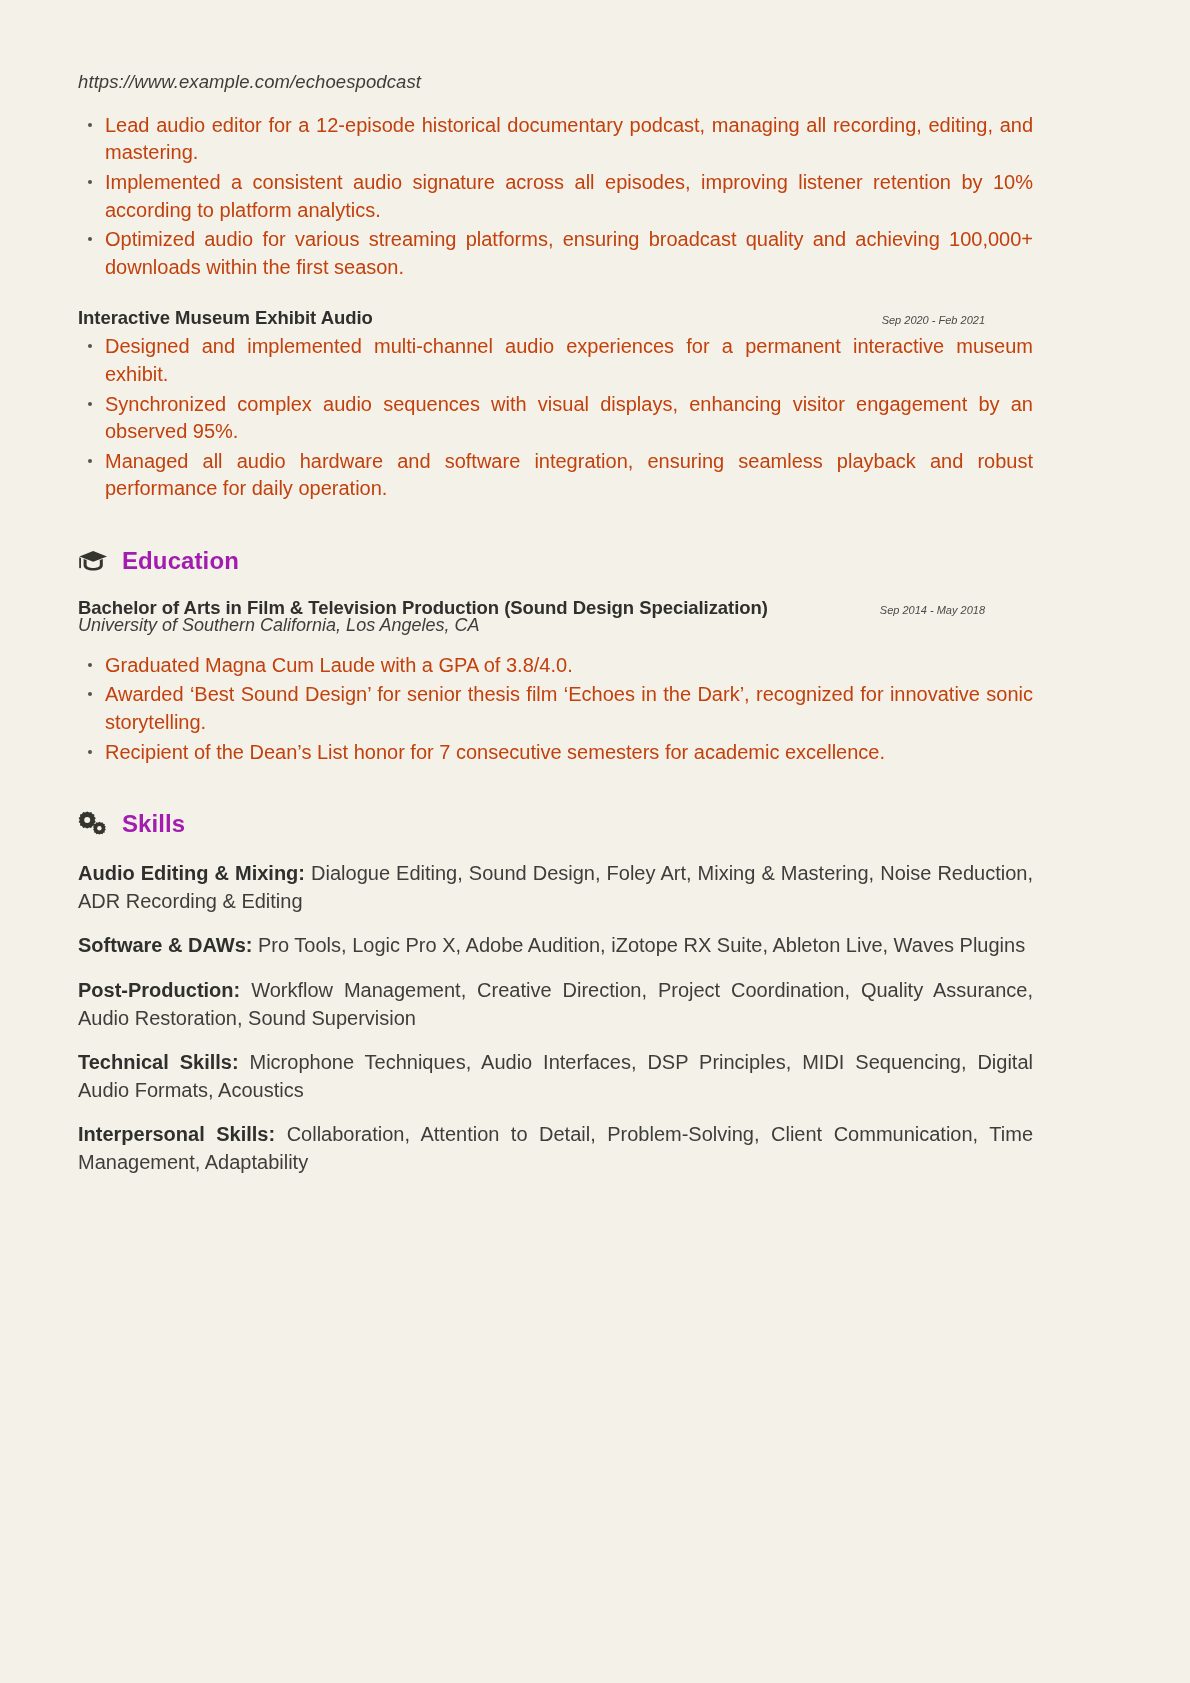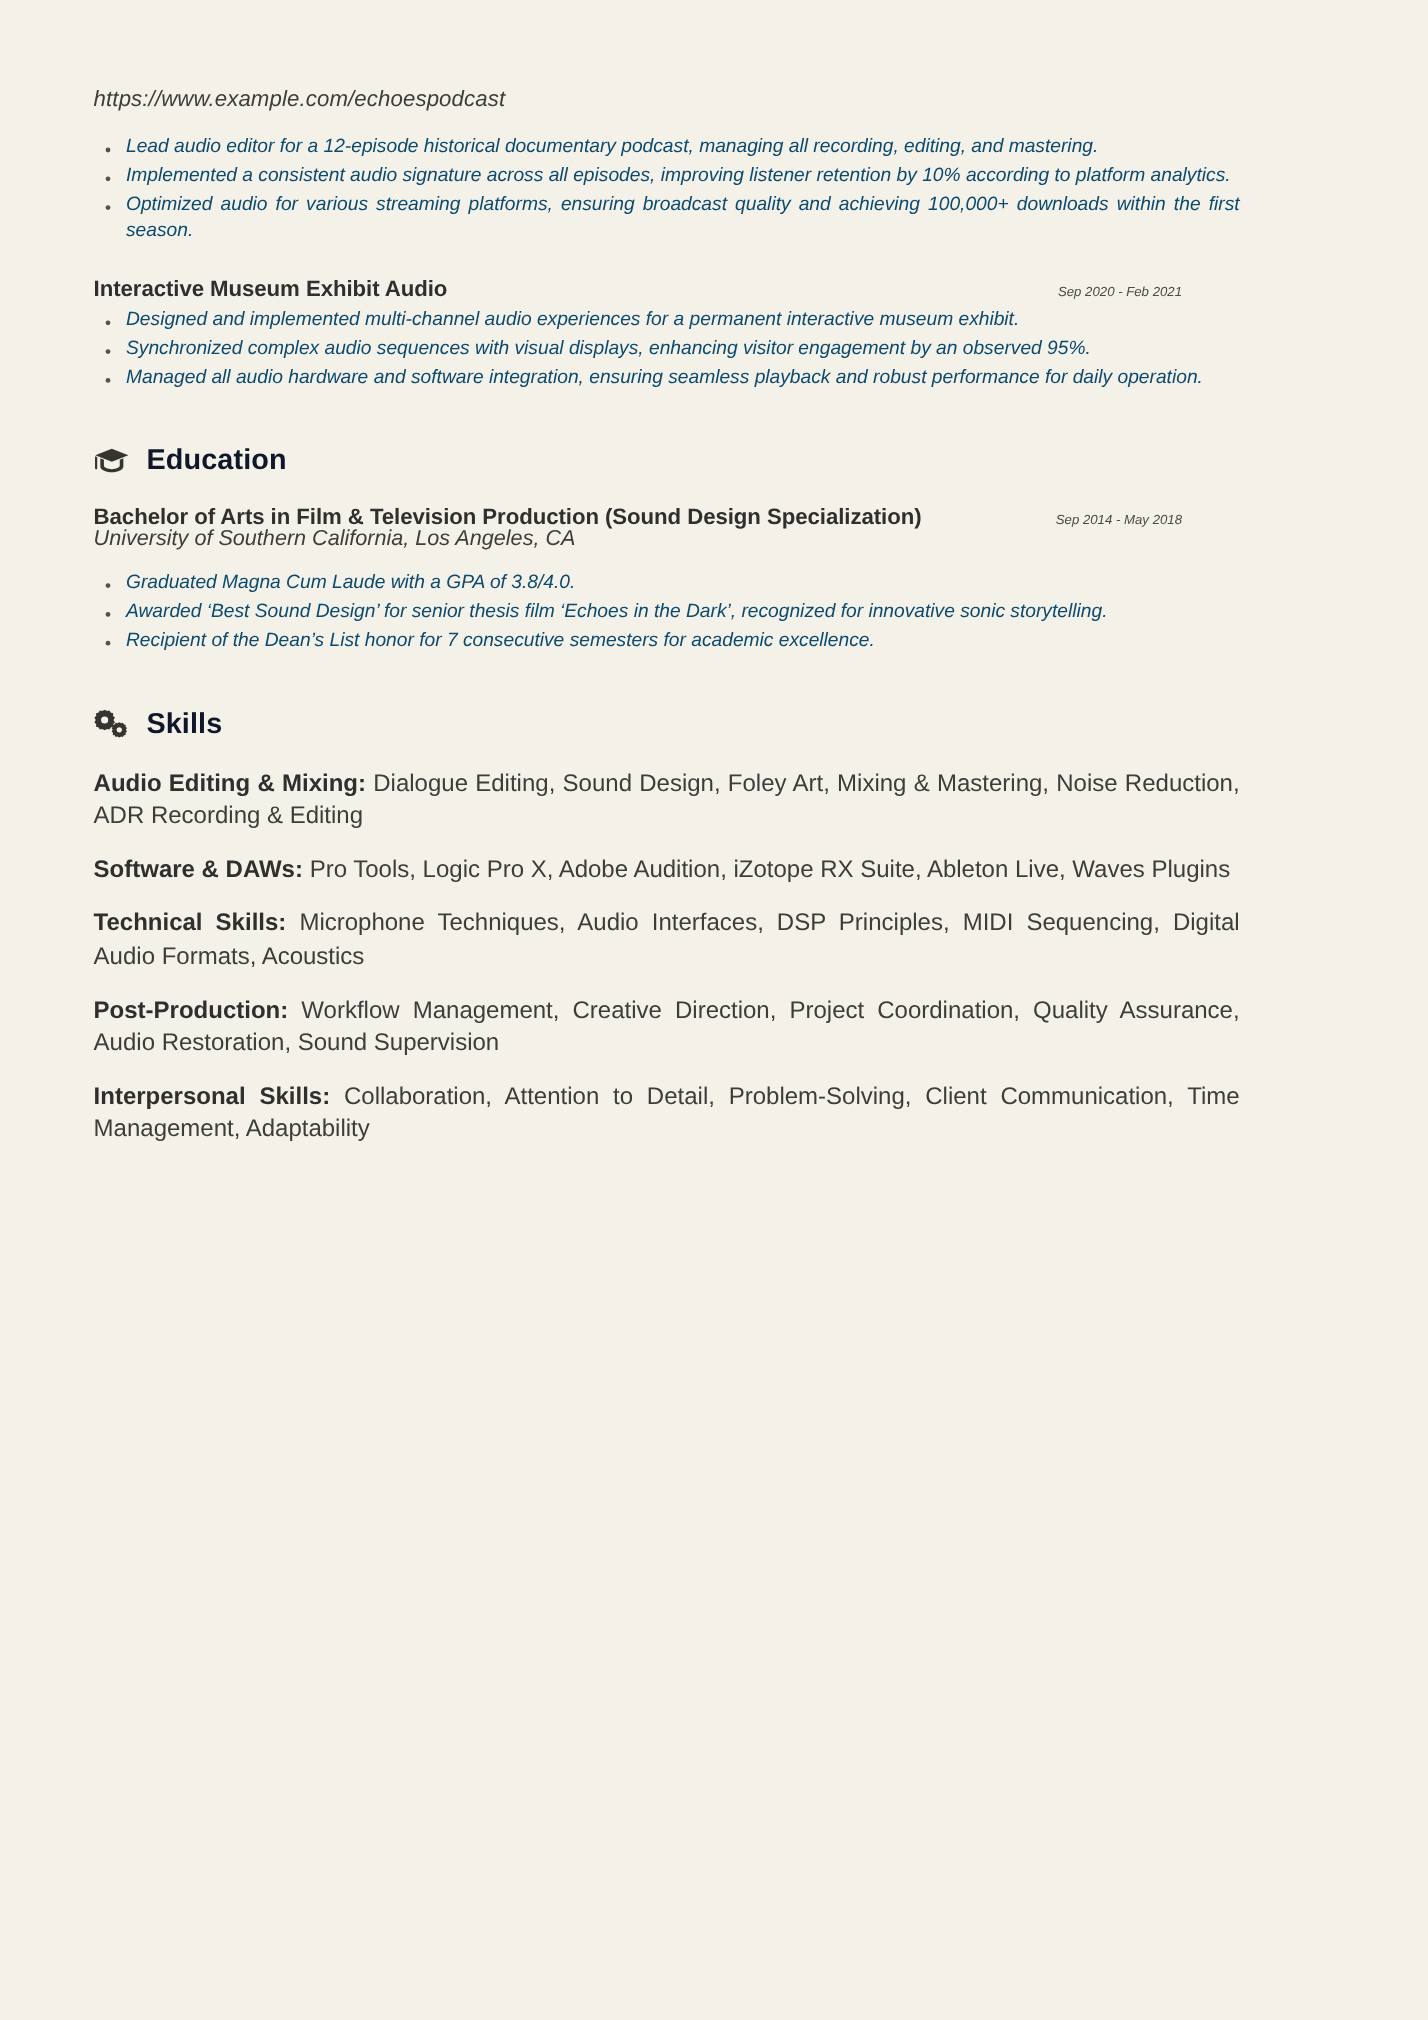--- a/index.html
+++ b/index.html
@@ -39,27 +39,26 @@
 
   ul.bullets {
     list-style: none;
     margin: 0;
     padding: 0;
   }
   ul.bullets li {
     position: relative;
     padding-left: 27px;
     margin: 0 0 2px 0;
-    font-size: 16px;
+    font-size: 20px;
     line-height: 1.38;
     text-align: justify;
     hyphens: auto;
     -webkit-hyphens: auto;
-    color: #0c4a6e;
-    font-style: italic;
+    color: #c2410c;
   }
   ul.bullets li::before {
     content: "";
     position: absolute;
     left: 10px;
     top: 11px;
     width: 4px;
     height: 4px;
     border-radius: 50%;
     background: #55524c;
@@ -96,21 +95,21 @@
   
   .section-head {
     display: flex;
     align-items: center;
     gap: 14px;
     margin: 44px 0 22px 0;
   }
   .section-title {
     font-size: 24px;
     font-weight: bold;
-    color: #0f172a;
+    color: #a21caf;
     letter-spacing: 0.1px;
   }
   .section-icon {
     width: 30px;
     height: 28px;
     display: flex;
     align-items: center;
     justify-content: flex-start;
     color: #35352f;
     flex: 0 0 auto;
@@ -208,27 +207,27 @@
     <div>
       <p class="skill-line">
         <span class="skill-cat">Audio Editing &amp; Mixing:</span>
         <span>Dialogue Editing, Sound Design, Foley Art, Mixing &amp; Mastering, Noise Reduction, ADR Recording &amp; Editing</span>
       </p>
       <p class="skill-line">
         <span class="skill-cat">Software &amp; DAWs:</span>
         <span>Pro Tools, Logic Pro X, Adobe Audition, iZotope RX Suite, Ableton Live, Waves Plugins</span>
       </p>
       <p class="skill-line">
+        <span class="skill-cat">Post-Production:</span>
+        <span>Workflow Management, Creative Direction, Project Coordination, Quality Assurance, Audio Restoration, Sound Supervision</span>
+      </p>
+      <p class="skill-line">
         <span class="skill-cat">Technical Skills:</span>
         <span>Microphone Techniques, Audio Interfaces, DSP Principles, MIDI Sequencing, Digital Audio Formats, Acoustics</span>
       </p>
       <p class="skill-line">
-        <span class="skill-cat">Post-Production:</span>
-        <span>Workflow Management, Creative Direction, Project Coordination, Quality Assurance, Audio Restoration, Sound Supervision</span>
-      </p>
-      <p class="skill-line">
         <span class="skill-cat">Interpersonal Skills:</span>
         <span>Collaboration, Attention to Detail, Problem-Solving, Client Communication, Time Management, Adaptability</span>
       </p>
     </div>
 
   </div>
 </div>
 
 </body></html>

